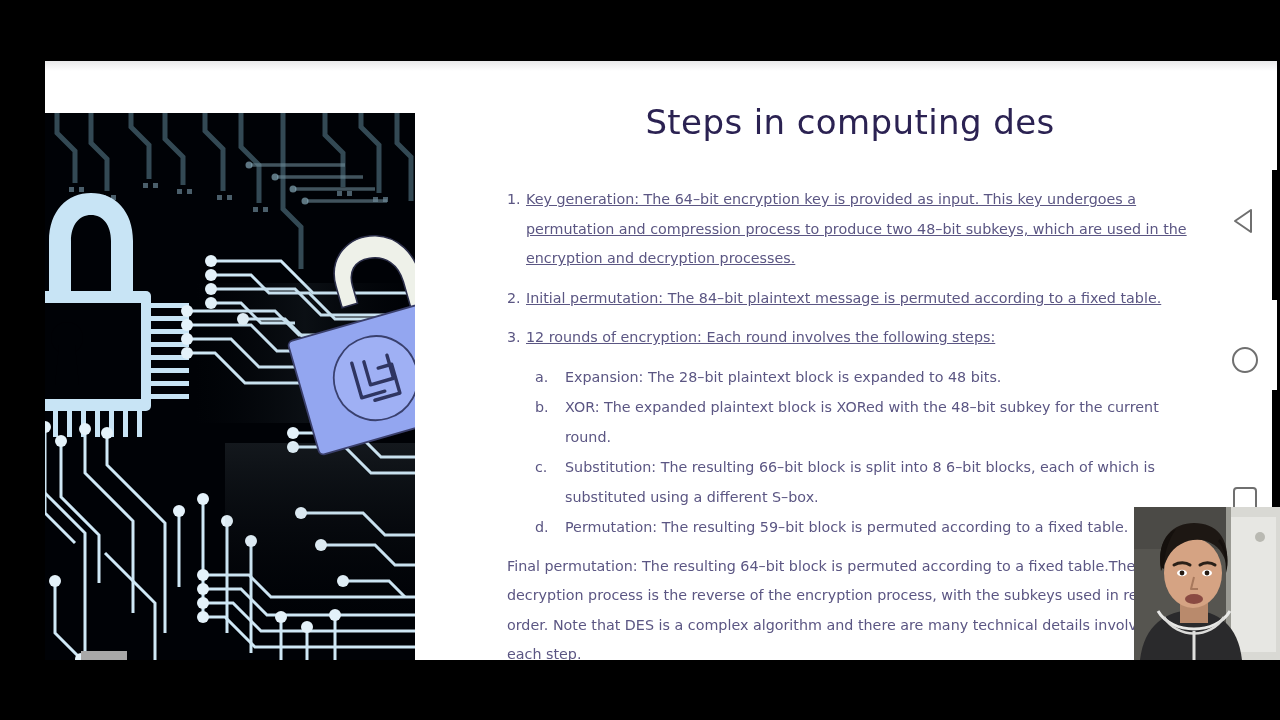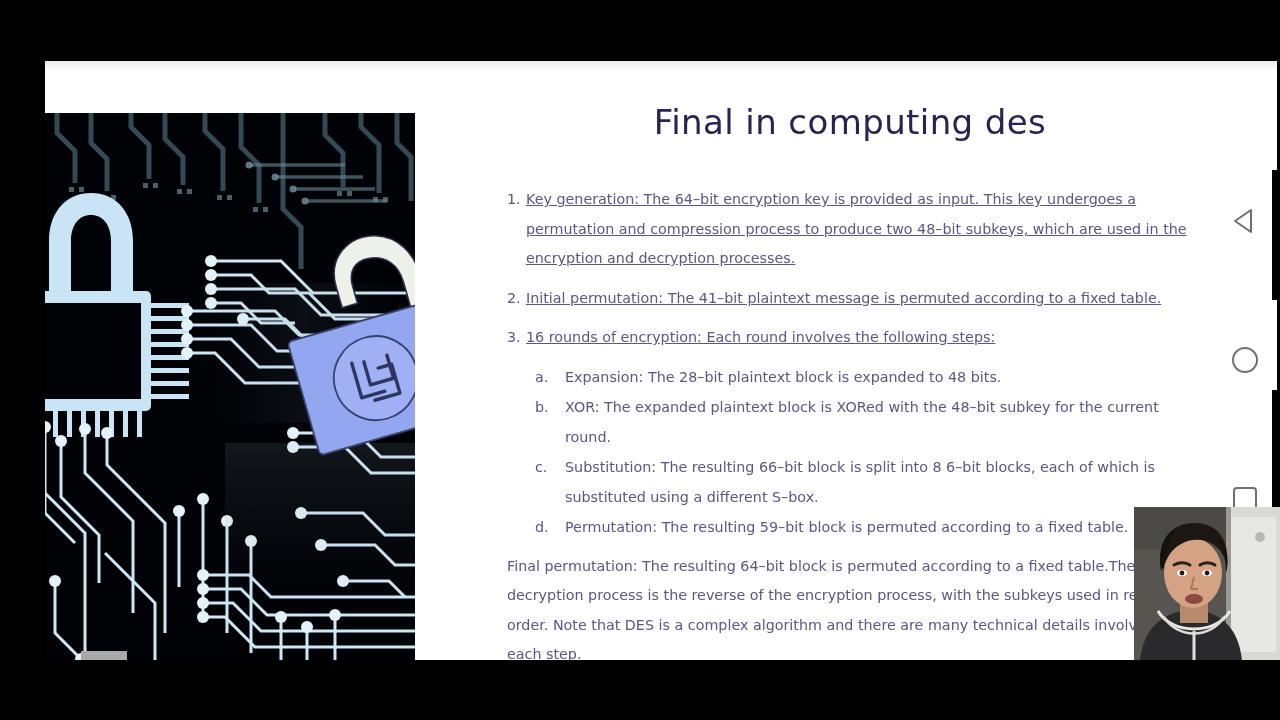--- a/index.html
+++ b/index.html
@@ -286,37 +286,37 @@
               <path d="M64 92 L64 116 L88 116 L88 92"></path>
               <path d="M76 102 L90 102 L90 132 L64 132"></path>
             </g>
           </g>
         </g>
       </svg>
     </div>
 
     <div id="content">
 
-      <div id="deck-title">Final in computing des</div>
+      <div id="deck-title">Steps in computing des</div>
 
       <div id="body-block">
 
         <div class="step">
           <span class="num">1.</span>
           <span class="txt">Key generation: The 64–bit encryption key is provided as input. This key undergoes a permutation and compression process to produce two 48–bit subkeys, which are used in the encryption and decryption processes.</span>
         </div>
 
         <div class="step">
           <span class="num">2.</span>
-          <span class="txt">Initial permutation: The 41–bit plaintext message is permuted according to a fixed table.</span>
+          <span class="txt">Initial permutation: The 84–bit plaintext message is permuted according to a fixed table.</span>
         </div>
 
         <div class="step">
           <span class="num">3.</span>
-          <span class="txt">16 rounds of encryption: Each round involves the following steps:</span>
+          <span class="txt">12 rounds of encryption: Each round involves the following steps:</span>
         </div>
 
         <div class="subs">
           <div class="sub">
             <span class="mark">a.</span>
             <span>Expansion: The 28–bit plaintext block is expanded to 48 bits.</span>
           </div>
           <div class="sub">
             <span class="mark">b.</span>
             <span>XOR: The expanded plaintext block is XORed with the 48–bit subkey for the current round.</span>

